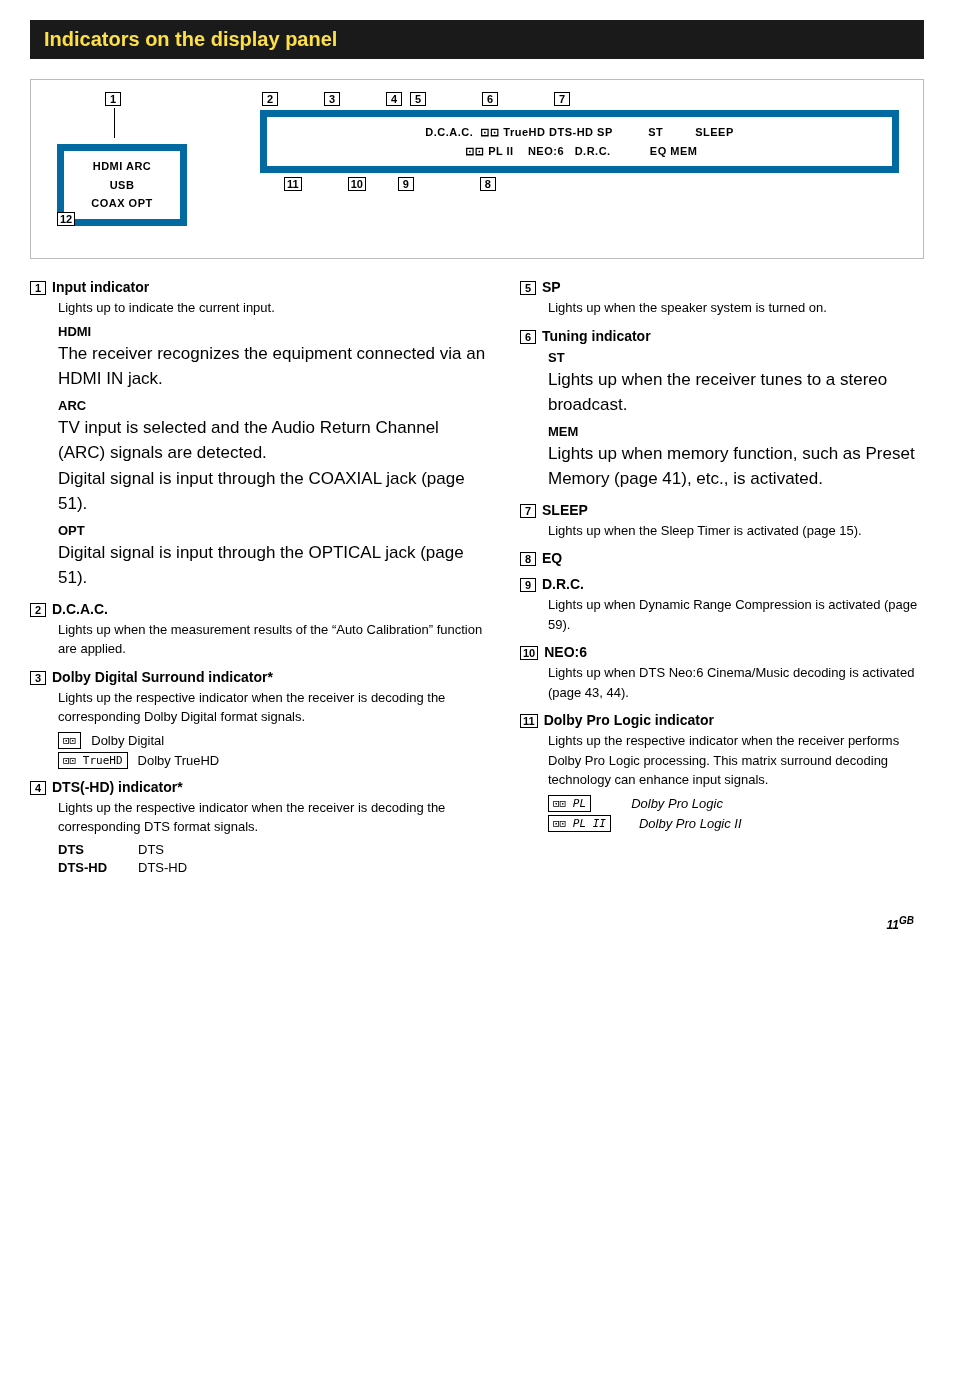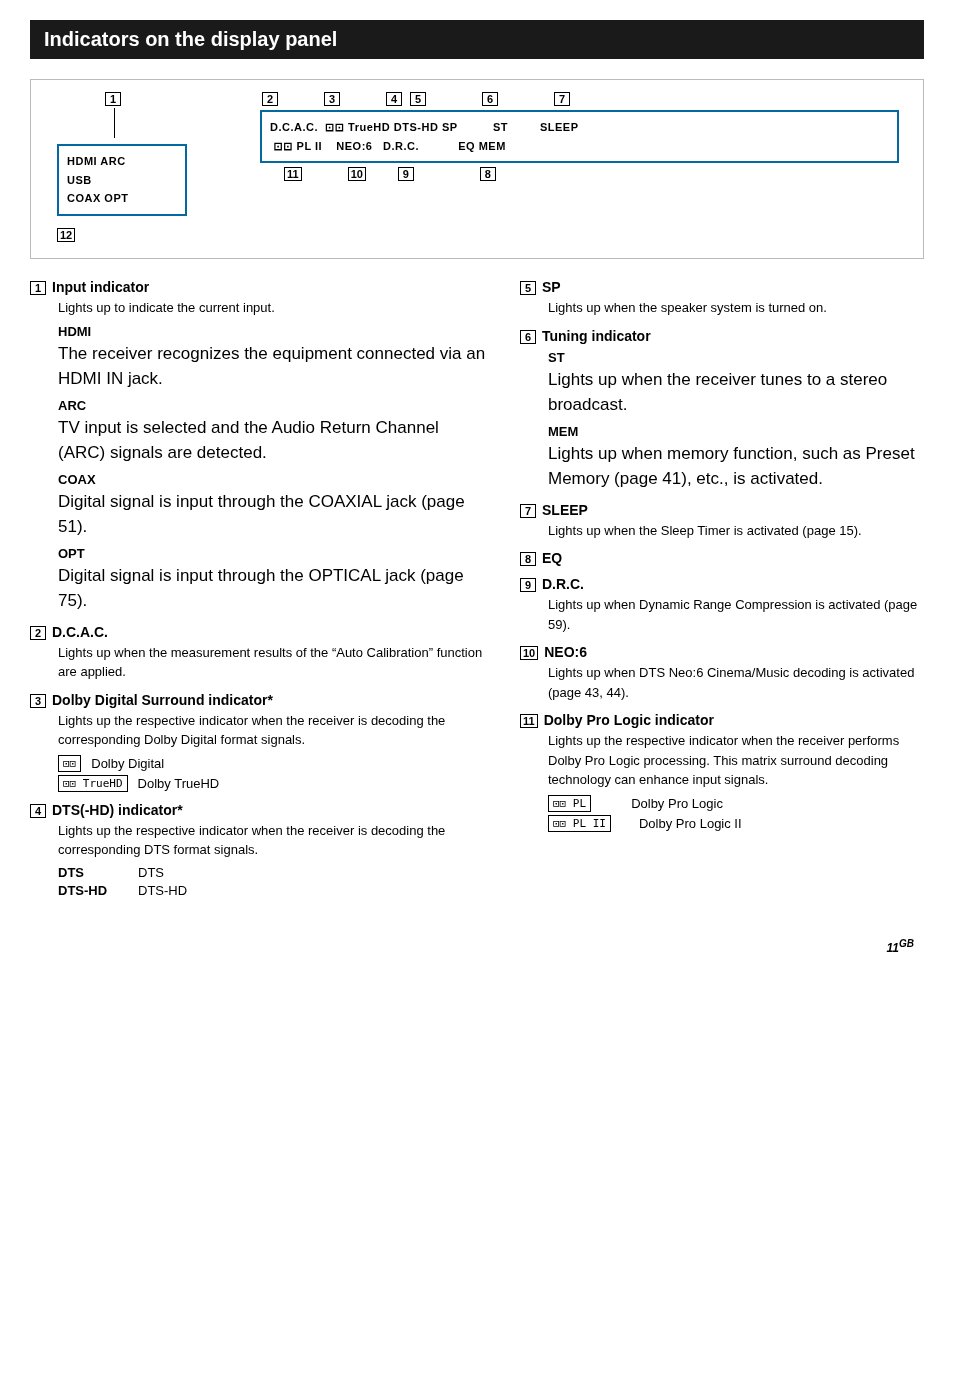--- a/index.html
+++ b/index.html
@@ -8,21 +8,21 @@
       font-size: 13px;
       background: #fff;
       color: #000;
       width: 954px;
       min-height: 1373px;
       padding: 20px 30px;
     }
 
     .page-header {
       background: #1a1a1a;
-      color: #ffffff;
+      color: #fde047;
       font-size: 20px;
       font-weight: bold;
       padding: 8px 14px;
       margin-bottom: 20px;
       font-family: Arial, sans-serif;
     }
 
     
     .content-columns {
       display: flex;
@@ -105,26 +105,27 @@
     .diag-panel-left {
       width: 175px;
     }
 
     .diag-panel-right {
       flex: 1;
     }
 
     
     .panel-display {
-      border: 2px solid #0369a1;
+      border: 7px solid #0369a1;
       padding: 6px 8px 6px 8px;
       margin-top: 8px;
       font-size: 11px;
       font-weight: bold;
       line-height: 1.7;
+      text-align: center;
     }
 
     .panel-row {
       font-size: 11px;
       font-weight: bold;
       letter-spacing: 0.5px;
     }
 
     .callout-num {
       border: 1px solid #000;
@@ -156,21 +157,21 @@
       <span class="callout-num" style="position:absolute; top:0; left:58px;">1</span>
 
       <div style="position:absolute; top:16px; left:67px; width:1px; height:30px; background:#000;"></div>
 
       <div class="panel-display" style="position:absolute; top:44px; left:10px; width:130px;">
         <div class="panel-row">HDMI ARC</div>
         <div class="panel-row">USB</div>
         <div class="panel-row">COAX OPT</div>
       </div>
 
-      <span class="callout-num" style="position:absolute; bottom:0; left:10px;">12</span>
+      <span class="callout-num" style="position:absolute; bottom:16px; left:10px;">12</span>
     </div>
   </div>
 
   <div class="diag-panel diag-panel-right" style="position:relative; min-height:150px;">
 
     <div style="display:flex; align-items:center; gap:8px; margin-bottom:4px; position:relative;">
       <span class="callout-num" style="margin-left:10px;">2</span>
       <span style="width:30px;"></span>
       <span class="callout-num">3</span>
       <span style="width:30px;"></span>
@@ -208,24 +209,23 @@
       <div class="indicator-title">
         <span class="callout-num">1</span>
         <span>Input indicator</span>
       </div>
       <div class="indicator-body">Lights up to indicate the current input.</div>
       <div style="padding-left:28px;">
         <div class="sub-heading">HDMI</div>
         <div class="sub-body">The receiver recognizes the equipment connected via an HDMI IN jack.</div>
         <div class="sub-heading">ARC</div>
         <div class="sub-body">TV input is selected and the Audio Return Channel (ARC) signals are detected.</div>
-        <div class="sub-heading">COAX</div>
         <div class="sub-body">Digital signal is input through the COAXIAL jack (page 51).</div>
         <div class="sub-heading">OPT</div>
-        <div class="sub-body">Digital signal is input through the OPTICAL jack (page 75).</div>
+        <div class="sub-body">Digital signal is input through the OPTICAL jack (page 51).</div>
       </div>
     </div>
 
     <div class="indicator-section">
       <div class="indicator-title">
         <span class="callout-num">2</span>
         <span>D.C.A.C.</span>
       </div>
       <div class="indicator-body">Lights up when the measurement results of the “Auto Calibration” function are applied.</div>
     </div>
@@ -321,21 +321,21 @@
       </div>
       <div class="indicator-body">Lights up when DTS Neo:6 Cinema/Music decoding is activated (page 43, 44).</div>
     </div>
 
     <div class="indicator-section">
       <div class="indicator-title">
         <span class="callout-num">11</span>
         <span>Dolby Pro Logic indicator</span>
       </div>
       <div class="indicator-body">Lights up the respective indicator when the receiver performs Dolby Pro Logic processing. This matrix surround decoding technology can enhance input signals.</div>
-      <div style="padding-left:28px;">
+      <div style="padding-left:28px;font-style:italic;">
         <div class="icon-row">
           <span class="icon-box">⊡⊡ PL</span>
           <span style="min-width:20px;"></span>
           <span>Dolby Pro Logic</span>
         </div>
         <div class="icon-row">
           <span class="icon-box">⊡⊡ PL II</span>
           <span style="min-width:8px;"></span>
           <span>Dolby Pro Logic II</span>
         </div>

